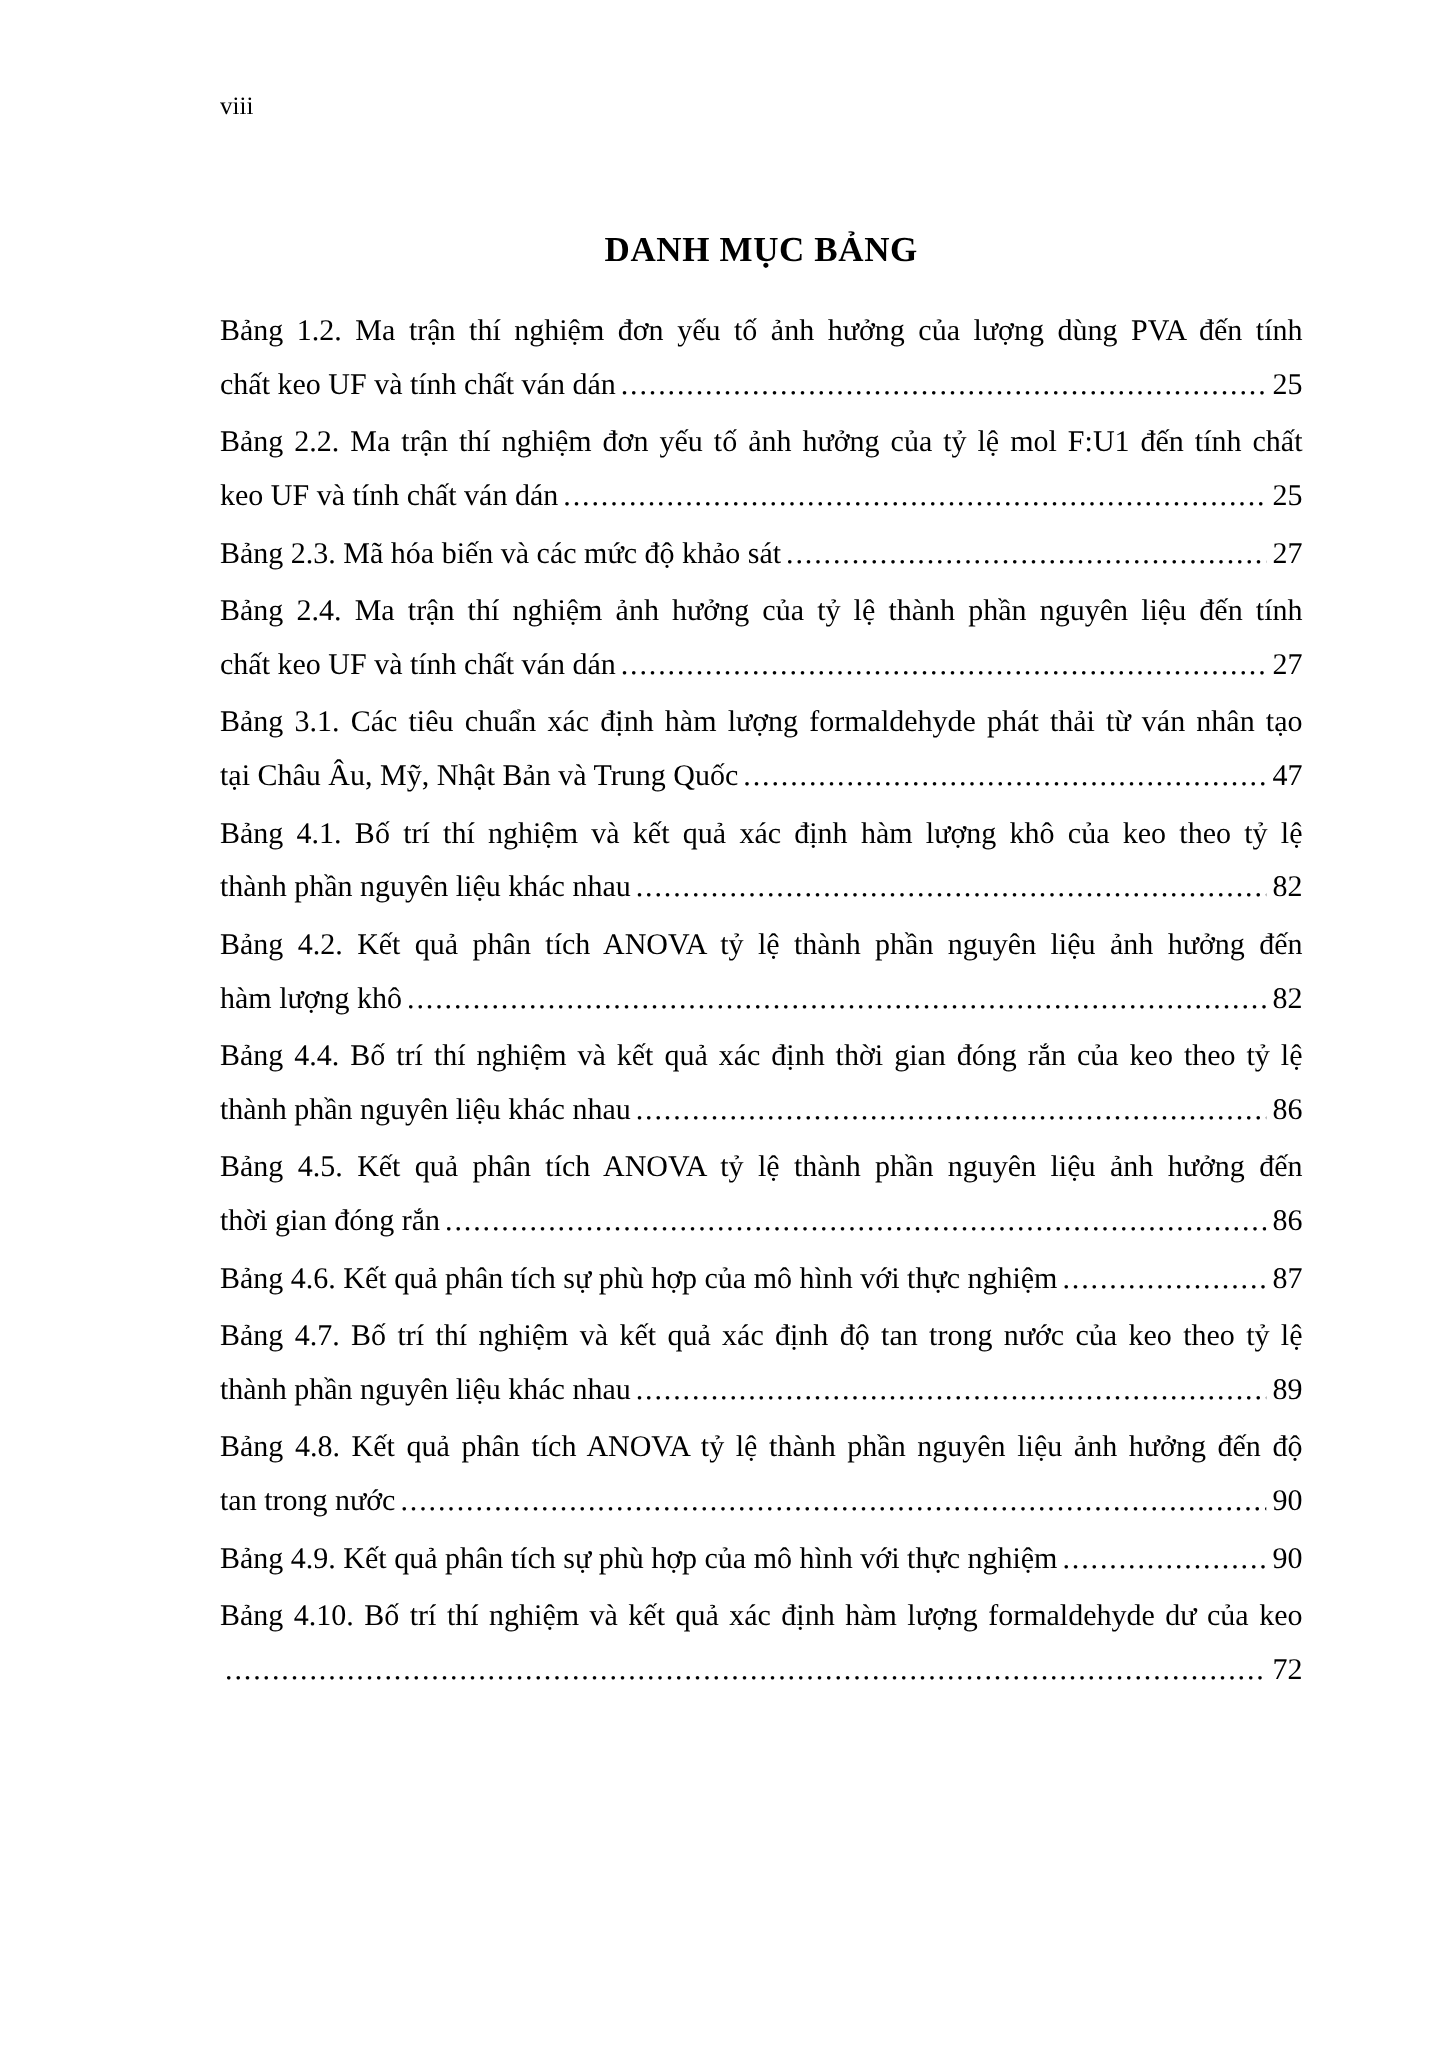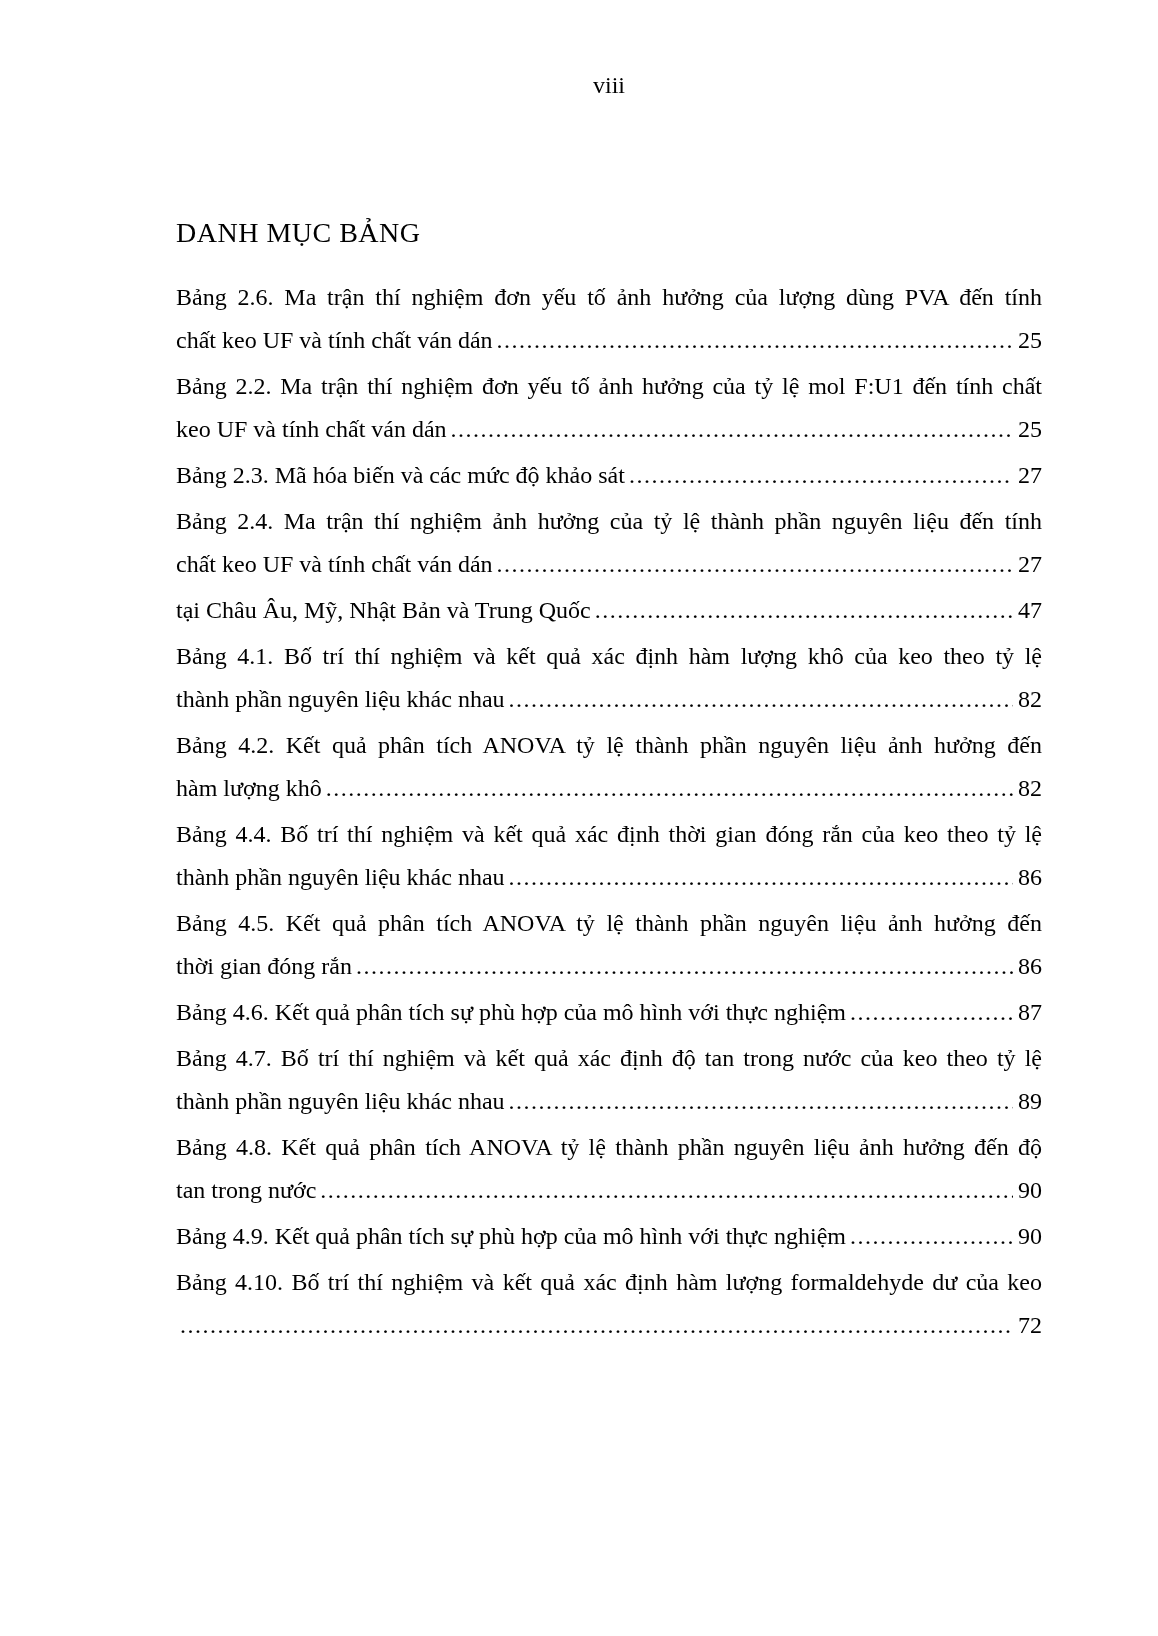--- a/index.html
+++ b/index.html
@@ -15,29 +15,30 @@
     color: #000000;
     overflow: hidden;
   }
   .page {
     position: absolute;
     left: 176px;
     top: 70px;
     width: 866px;
   }
   .folio {
+    text-align: left;
+    font-size: 20px;
+    line-height: 30px;
+  }
+  .doc-title {
     text-align: center;
-    font-size: 24px;
-    line-height: 30px;
-  }
-  .doc-title {
     font-size: 28px;
-    font-weight: normal;
+    font-weight: bold;
     letter-spacing: 0.5px;
-    margin-top: 116px;
+    margin-top: 84px;
     margin-bottom: 26px;
     line-height: 34px;
   }
   .toc {
     font-size: 24px;
     line-height: 43px;
   }
   .entry {
     margin-bottom: 3px;
   }
@@ -76,21 +77,21 @@
 
 <div class="page">
 
   <div class="folio">viii</div>
 
   <div class="doc-title">DANH MỤC BẢNG</div>
 
   <div class="toc">
 
     <div class="entry">
-      <div class="jline">Bảng 2.6. Ma trận thí nghiệm đơn yếu tố ảnh hưởng của lượng dùng PVA đến tính</div>
+      <div class="jline">Bảng 1.2. Ma trận thí nghiệm đơn yếu tố ảnh hưởng của lượng dùng PVA đến tính</div>
       <div class="lline">
         <span class="txt">chất keo UF và tính chất ván dán</span>
         <span class="leader"></span>
         <span class="pagenum">25</span>
       </div>
     </div>
 
     <div class="entry">
       <div class="jline">Bảng 2.2. Ma trận thí nghiệm đơn yếu tố ảnh hưởng của tỷ lệ mol F:U1 đến tính chất</div>
       <div class="lline">
@@ -111,20 +112,21 @@
     <div class="entry">
       <div class="jline">Bảng 2.4. Ma trận thí nghiệm ảnh hưởng của tỷ lệ thành phần nguyên liệu đến tính</div>
       <div class="lline">
         <span class="txt">chất keo UF và tính chất ván dán</span>
         <span class="leader"></span>
         <span class="pagenum">27</span>
       </div>
     </div>
 
     <div class="entry">
+      <div class="jline">Bảng 3.1. Các tiêu chuẩn xác định hàm lượng formaldehyde phát thải từ ván nhân tạo</div>
       <div class="lline">
         <span class="txt">tại Châu Âu, Mỹ, Nhật Bản và Trung Quốc</span>
         <span class="leader"></span>
         <span class="pagenum">47</span>
       </div>
     </div>
 
     <div class="entry">
       <div class="jline">Bảng 4.1. Bố trí thí nghiệm và kết quả xác định hàm lượng khô của keo theo tỷ lệ</div>
       <div class="lline">

